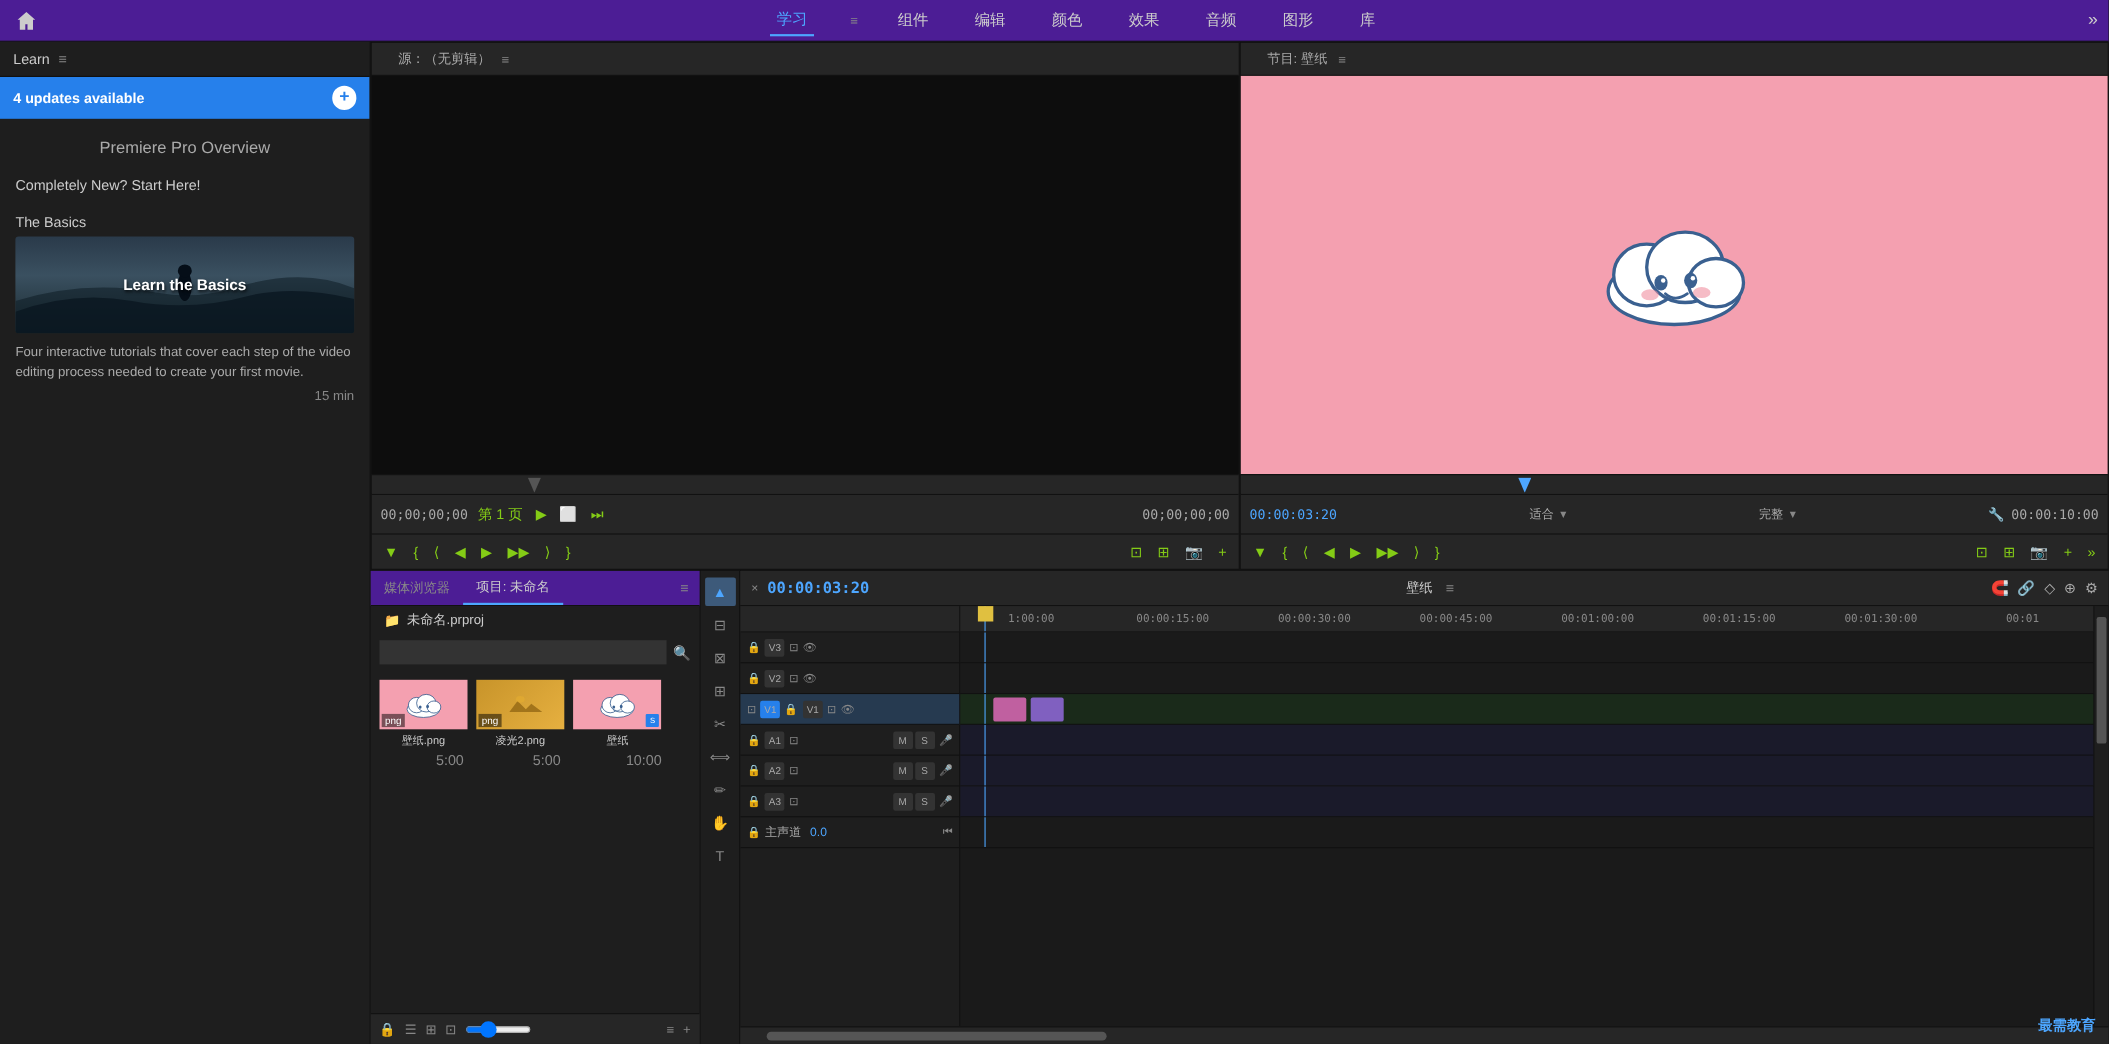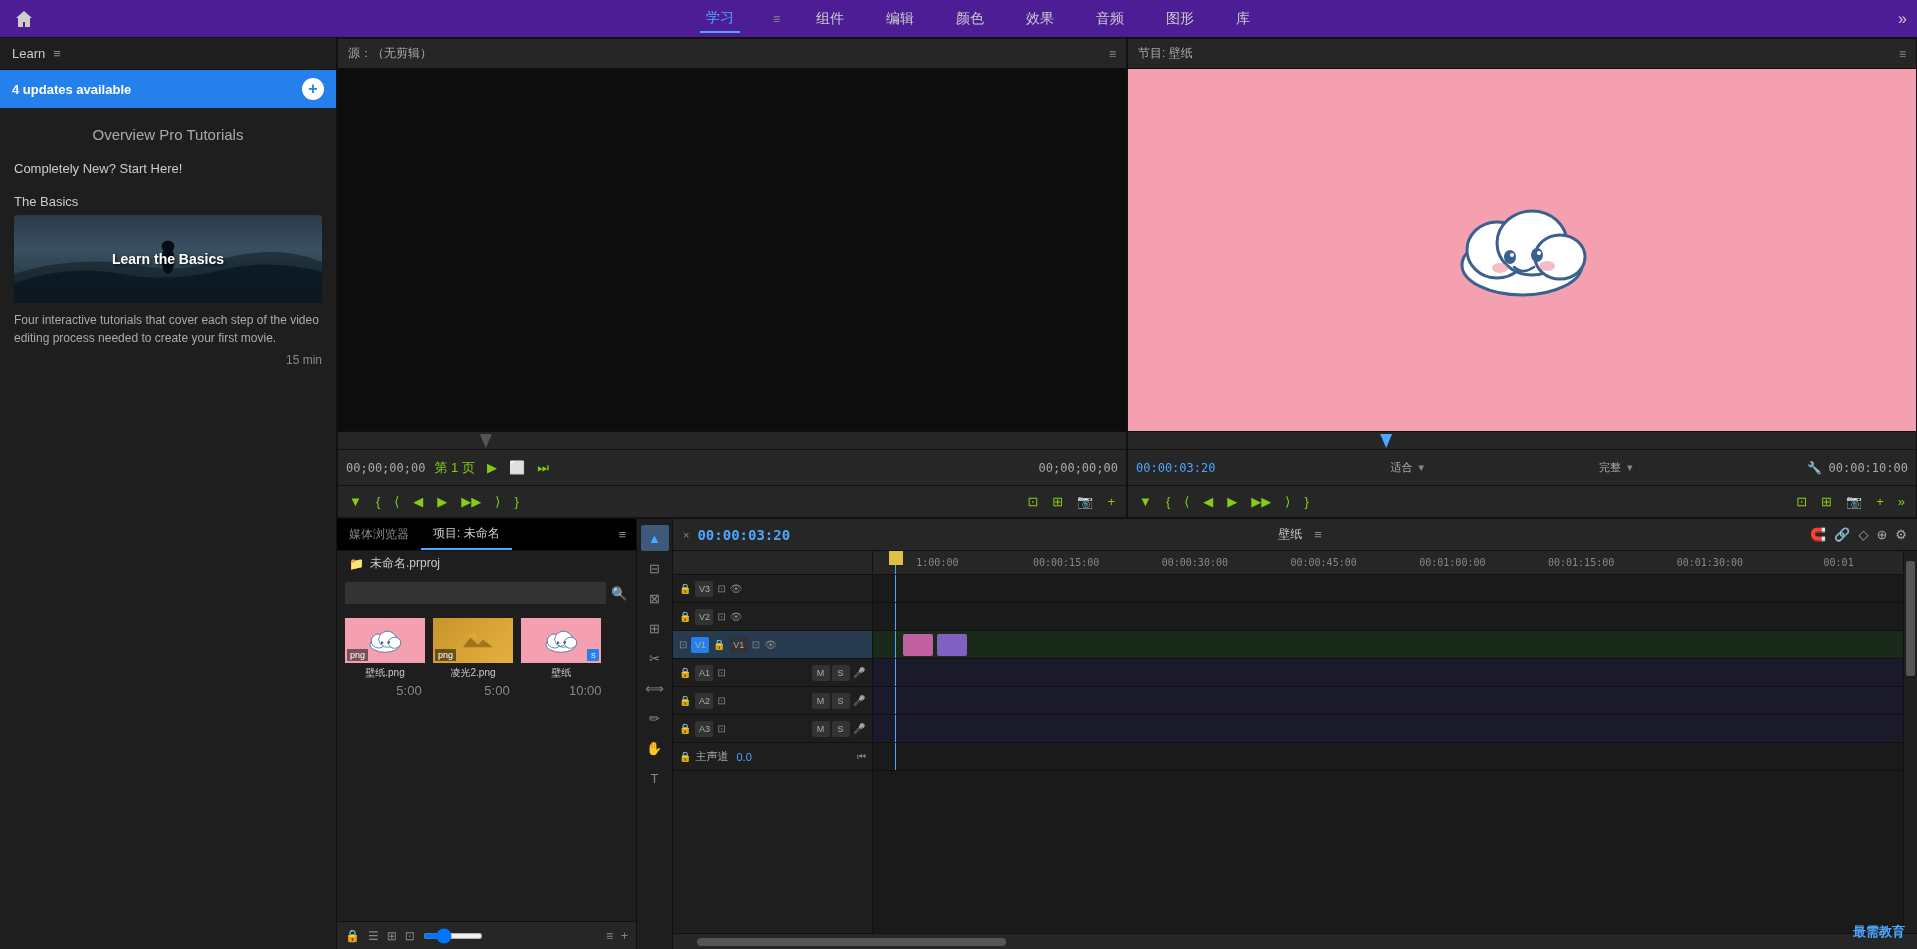--- a/index.html
+++ b/index.html
@@ -181,28 +181,27 @@
     }
     .monitor {
       flex: 1;
       background: #1a1a1a;
       border: 1px solid #111;
       display: flex;
       flex-direction: column;
     }
     .monitor-header {
       background: #262626;
-      padding: 6px 10px;
+      padding: 6px 24px;
       font-size: 12px;
       color: #aaa;
       display: flex;
       align-items: center;
       gap: 6px;
       border-bottom: 1px solid #111;
-      justify-content: space-between;
     }
     .monitor-header .menu-dots {
       color: #888;
       margin-left: 4px;
     }
     .monitor-viewport {
       flex: 1;
       background: #0d0d0d;
       display: flex;
       align-items: center;
@@ -270,21 +269,21 @@
     .project-panel {
       width: 300px;
       background: #1e1e1e;
       border-right: 1px solid #111;
       display: flex;
       flex-direction: column;
     }
     .panel-header-tabs {
       display: flex;
       align-items: center;
-      background: #000000;
+      background: #4c1d95;
       border-bottom: 1px solid #111;
       height: 32px;
     }
     .panel-tab {
       padding: 6px 12px;
       font-size: 12px;
       color: #888;
       cursor: pointer;
     }
     .panel-tab.active {
@@ -602,21 +601,21 @@
 
   <div class="left-panel">
     <div class="left-panel-header">
       <span class="left-panel-title">Learn</span>
       <span class="left-panel-menu-icon">≡</span>
     </div>
     <div class="updates-banner">
       <span>4 updates available</span>
       <button class="updates-plus-btn">+</button>
     </div>
-    <div class="tutorials-title">Overview Pro Tutorials</div>
+    <div class="tutorials-title">Premiere Pro Overview</div>
     <div class="section-label">Completely New? Start Here!</div>
     <div class="section-label">The Basics</div>
     <div class="tutorial-card">
       <div class="tutorial-thumb basics-bg">
 
         <svg width="100%" height="100%" viewBox="0 0 290 90" preserveAspectRatio="none">
           <rect width="290" height="90" fill="transparent"></rect>
           <path d="M0 70 Q50 50 100 60 Q150 70 200 55 Q240 45 290 58 L290 90 L0 90Z" fill="#0a1520" opacity="0.8"></path>
           <path d="M0 60 Q60 40 120 52 Q160 60 200 44 Q250 30 290 48 L290 90 L0 90Z" fill="#0a1820" opacity="0.5"></path>
 

